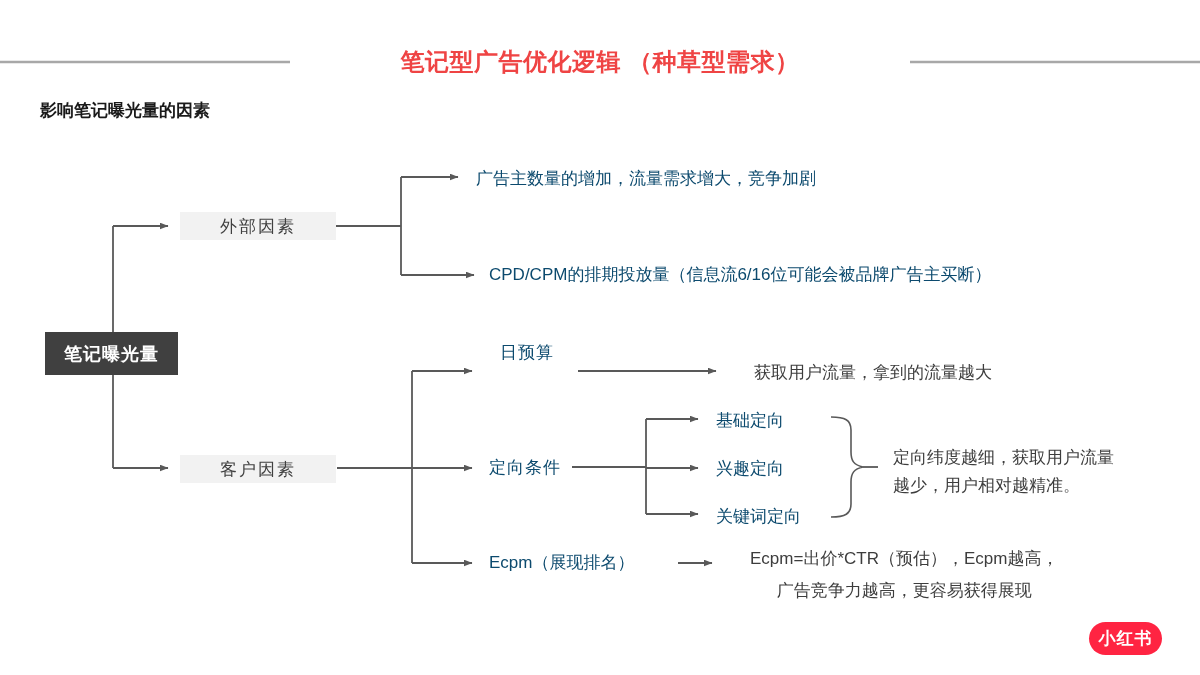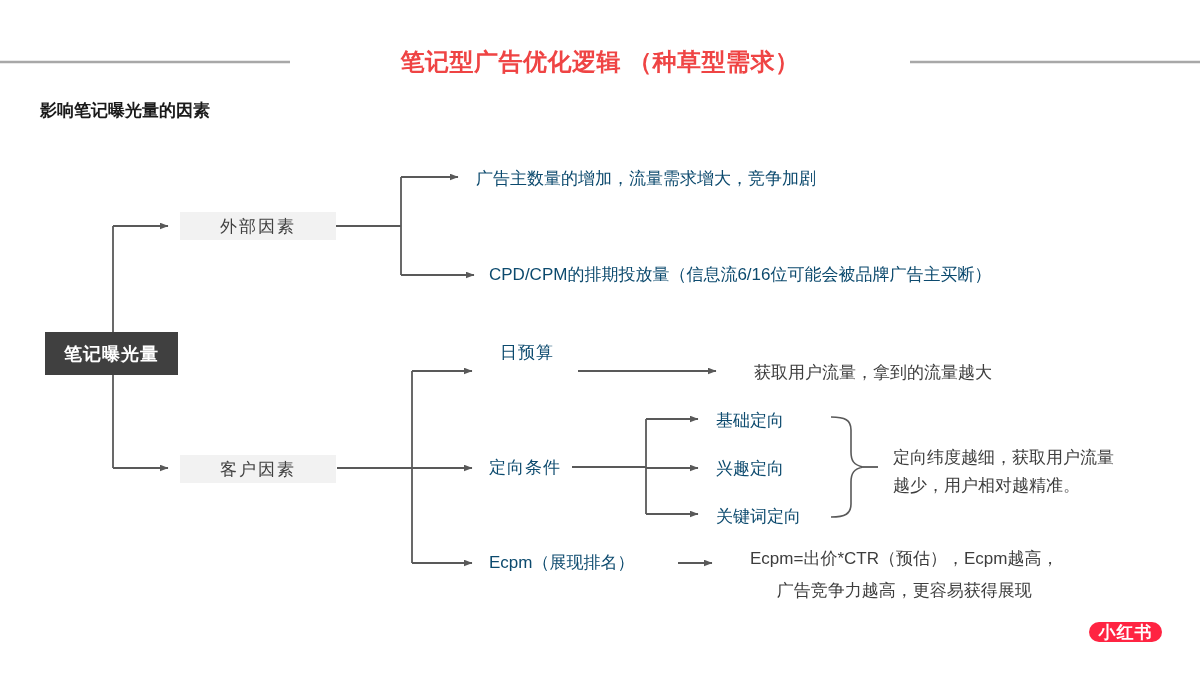--- a/index.html
+++ b/index.html
@@ -25,21 +25,21 @@
   .factor-box{
     width:156px;height:28px;background:#f2f2f2;color:#404040;font-size:17px;
     display:flex;align-items:center;justify-content:center;letter-spacing:2px;
   }
   .leaf{font-size:17px;color:#0c4a6e;}
   .note{font-size:17px;color:#3d3d3d;}
   .note-lines div{white-space:nowrap;}
   .targeting-note{line-height:28px;}
   .ecpm-note{line-height:32px;text-align:center;}
   .brand-logo{
-    position:absolute;left:1089px;top:622px;width:73px;height:20px;z-index:2;
+    position:absolute;left:1089px;top:622px;width:73px;height:33px;z-index:2;
     background:#ff2442;color:#ffffff;border-radius:17px;
     font-size:17px;font-weight:bold;display:flex;align-items:center;justify-content:center;
     letter-spacing:1px;
   }
 </style>
 </head>
 <body>
 
 <div class="canvas">
 

